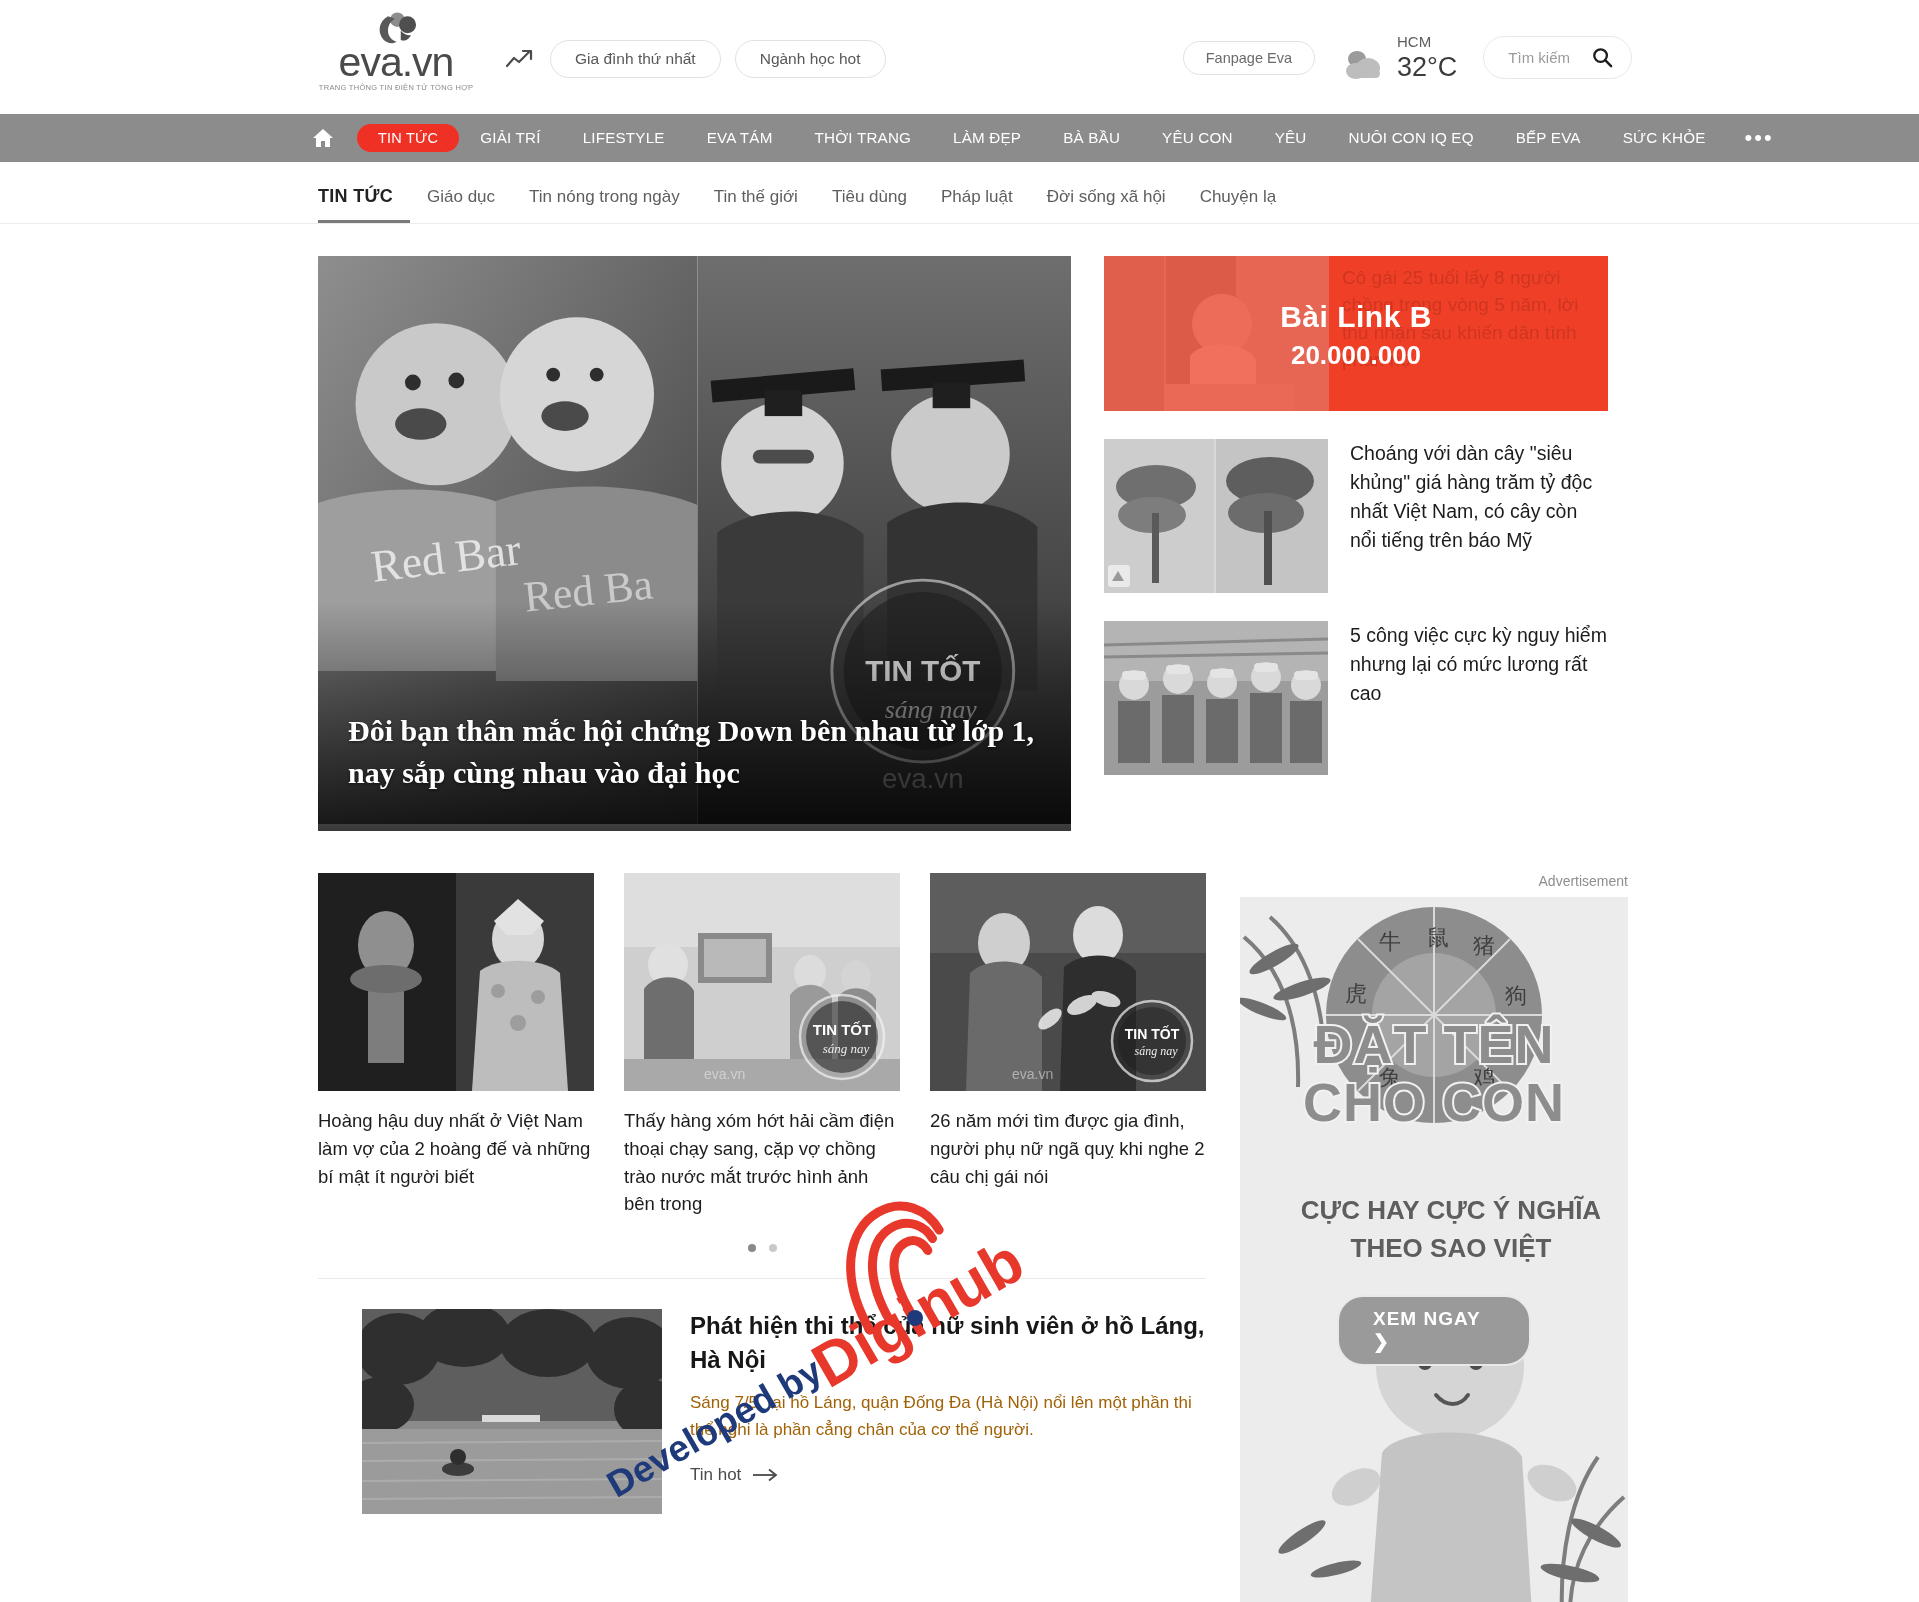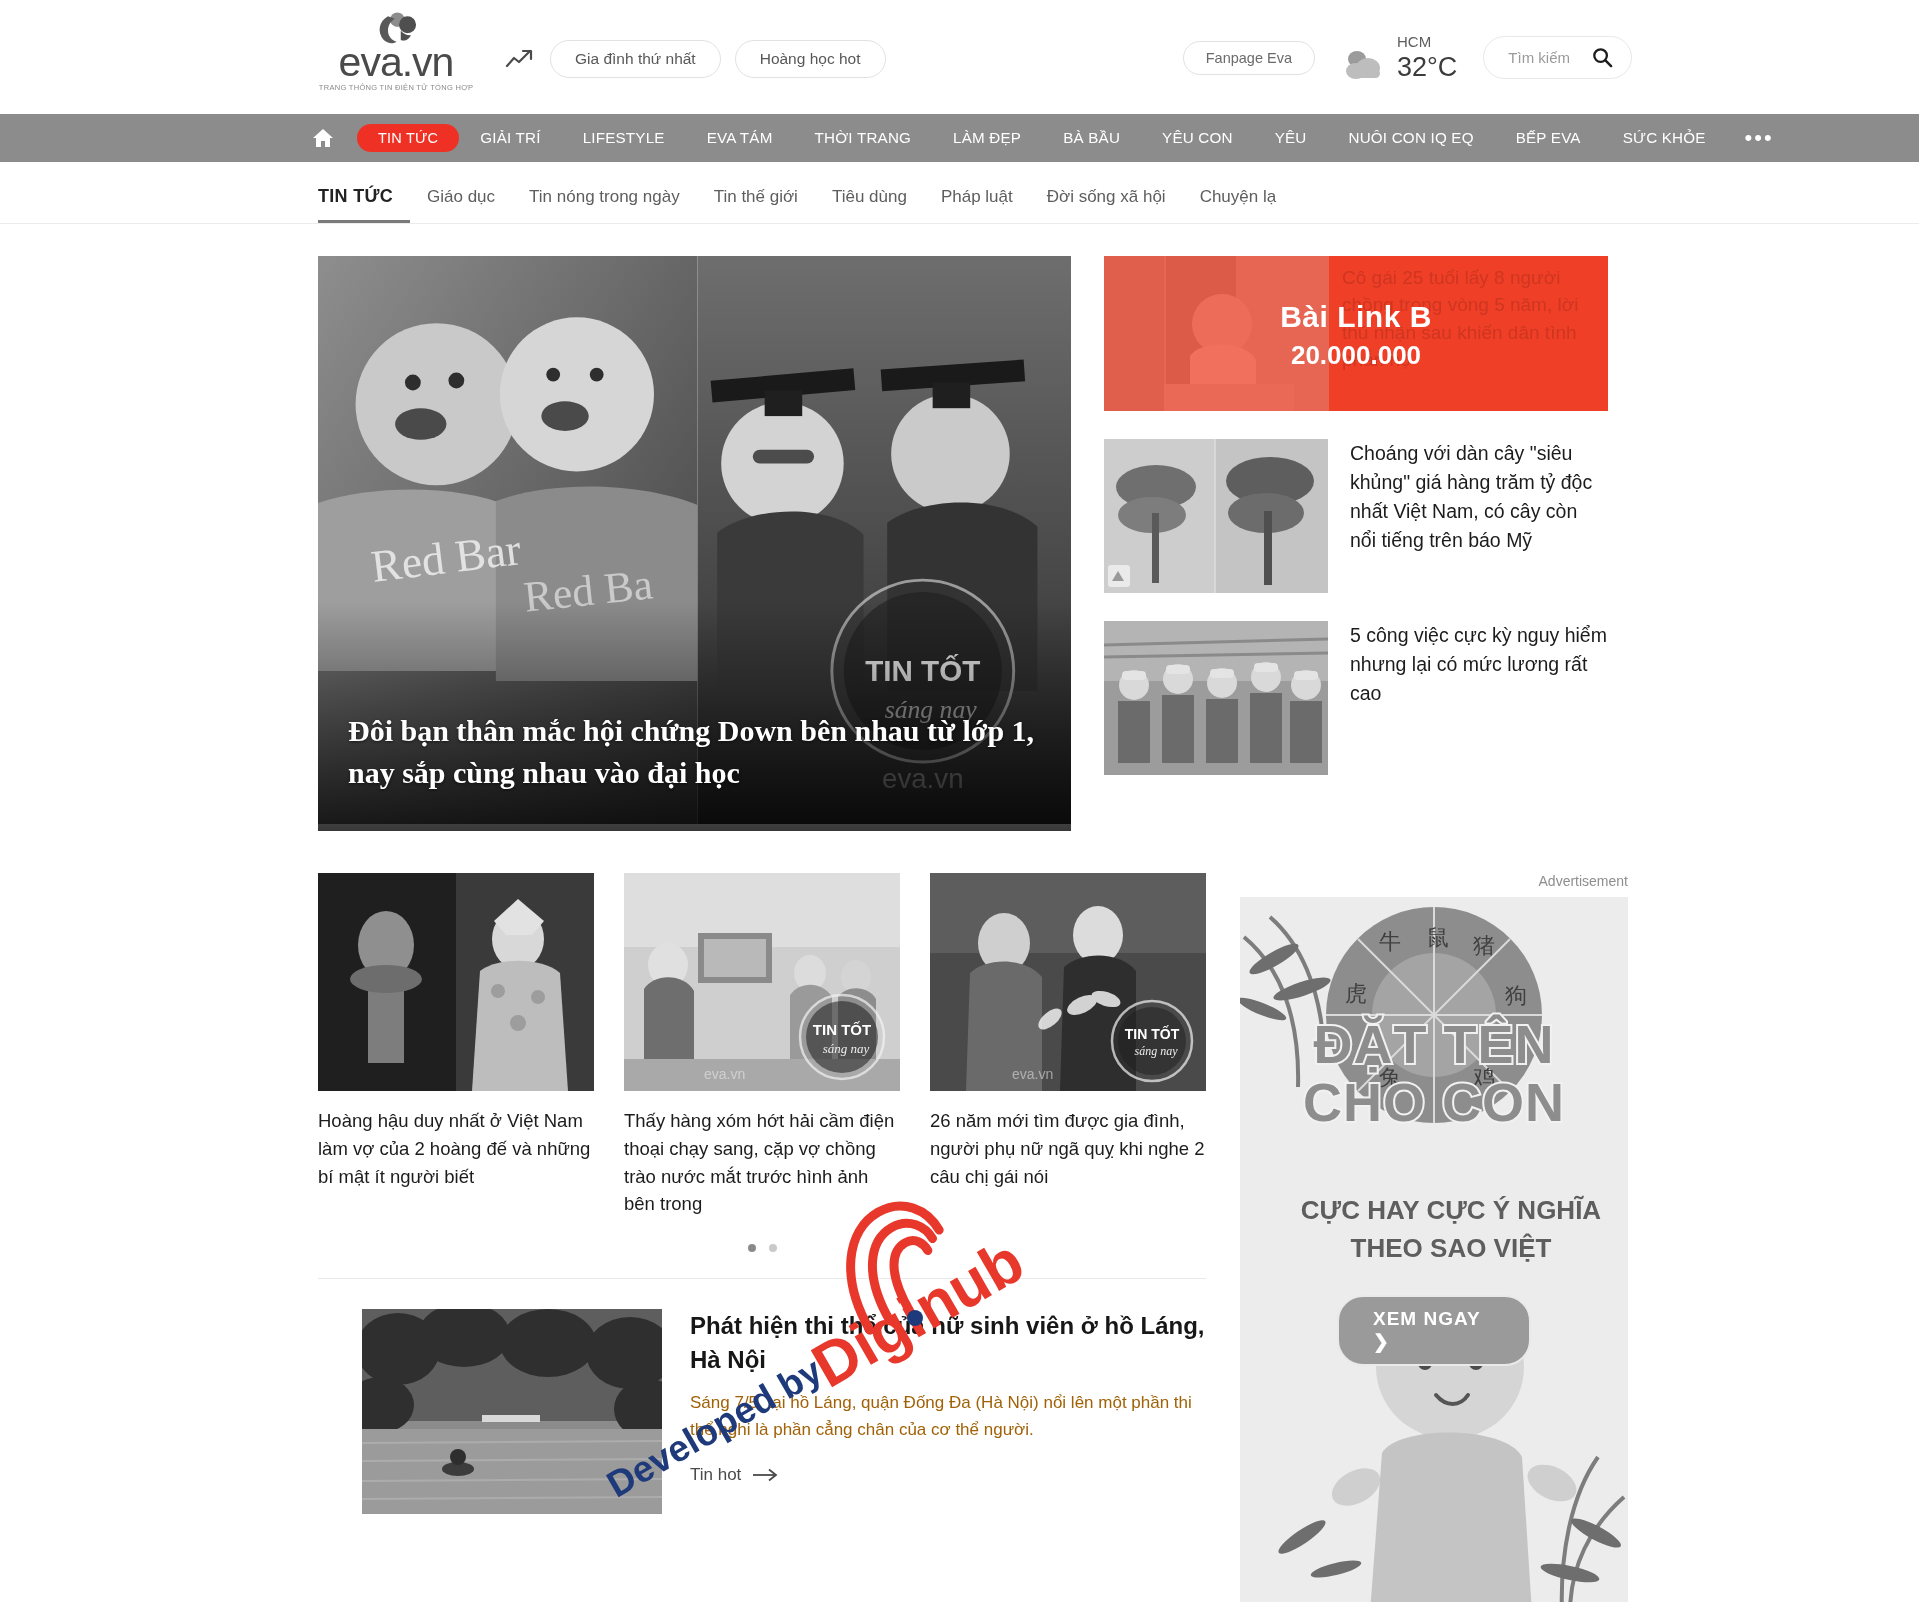--- a/index.html
+++ b/index.html
@@ -204,21 +204,21 @@
       <div class="logo-tag">TRANG THÔNG TIN ĐIỆN TỬ TỔNG HỢP</div>
     </div>
 
     <svg class="trend-icon" width="30" height="24" viewBox="0 0 30 24">
       <path d="M2 20 L9 12 L14 16 L25 5" stroke="#4a4a4a" stroke-width="2.2" fill="none" stroke-linecap="round" stroke-linejoin="round"></path>
       <path d="M18 5 L26 5 L26 13" stroke="#4a4a4a" stroke-width="2.2" fill="none" stroke-linecap="round" stroke-linejoin="round"></path>
     </svg>
 
     <div class="tag-pills">
       <div class="pill">Gia đình thứ nhất</div>
-      <div class="pill">Hoàng học hot</div>
+      <div class="pill">Ngành học hot</div>
     </div>
 
     <div class="header-right">
       <div class="fanpage-pill">Fanpage Eva</div>
 
       <div class="weather">
         <svg width="46" height="34" viewBox="0 0 46 34">
           <ellipse cx="16" cy="12" rx="9" ry="8" fill="#9b9b9b"></ellipse>
           <ellipse cx="27" cy="21" rx="12" ry="10" fill="#bdbdbd"></ellipse>
           <ellipse cx="15" cy="24" rx="10" ry="8" fill="#bdbdbd"></ellipse>

